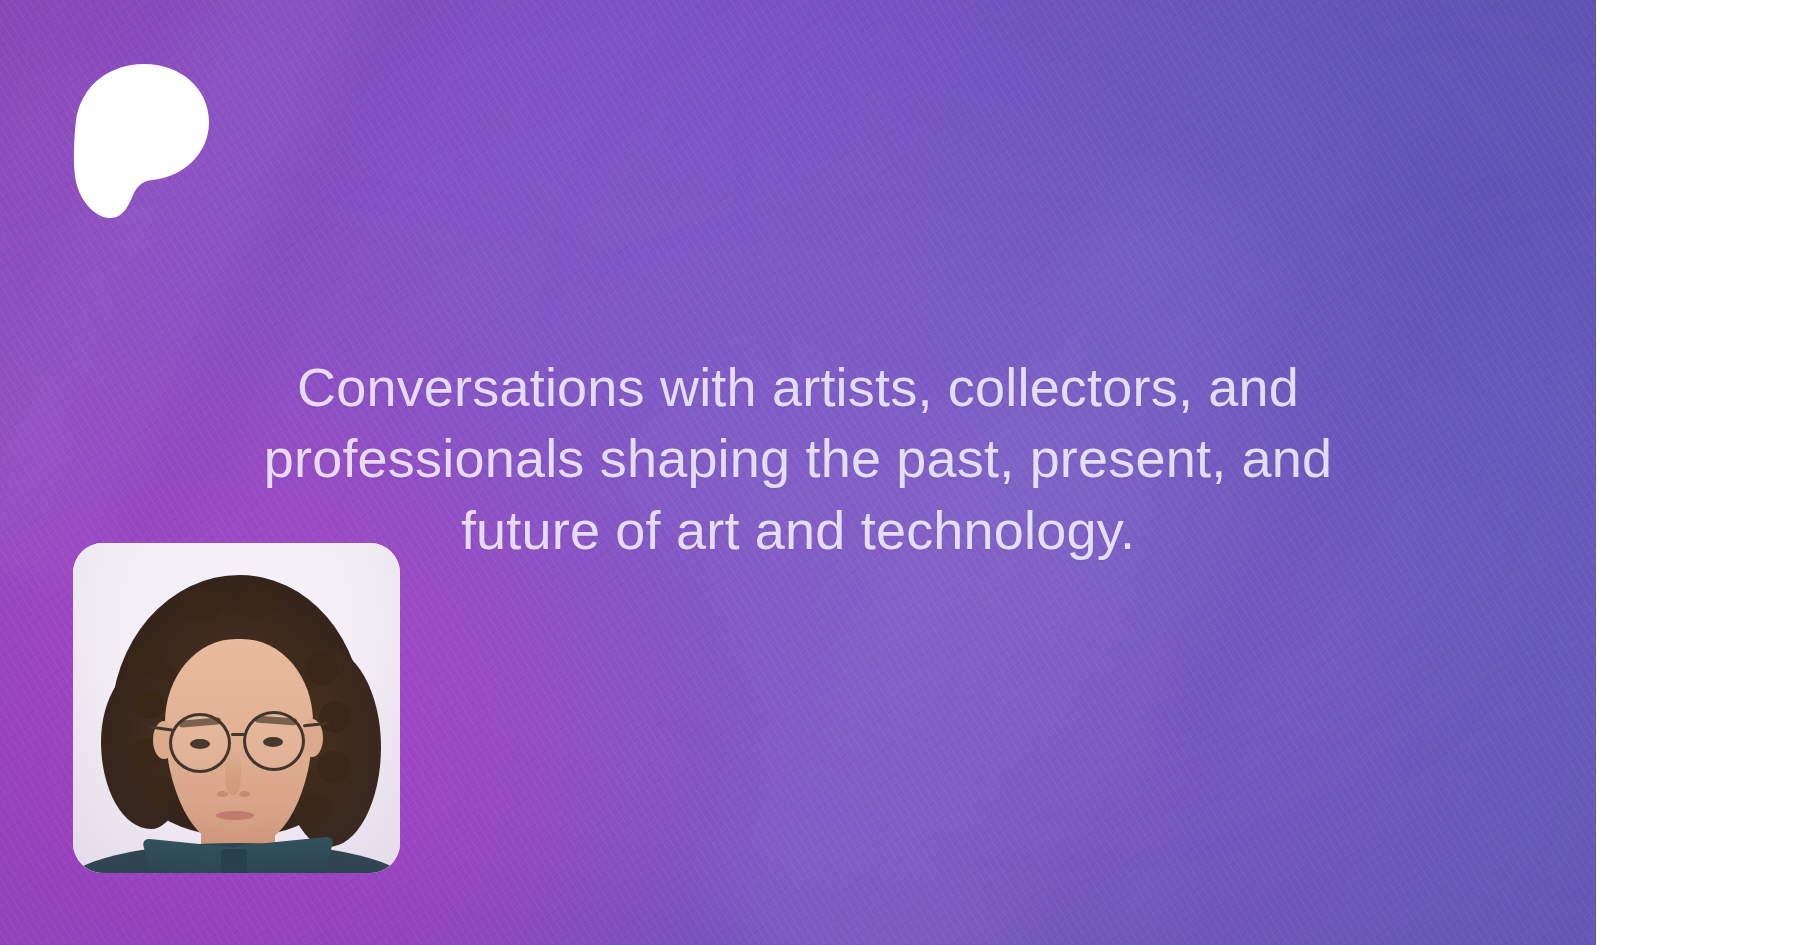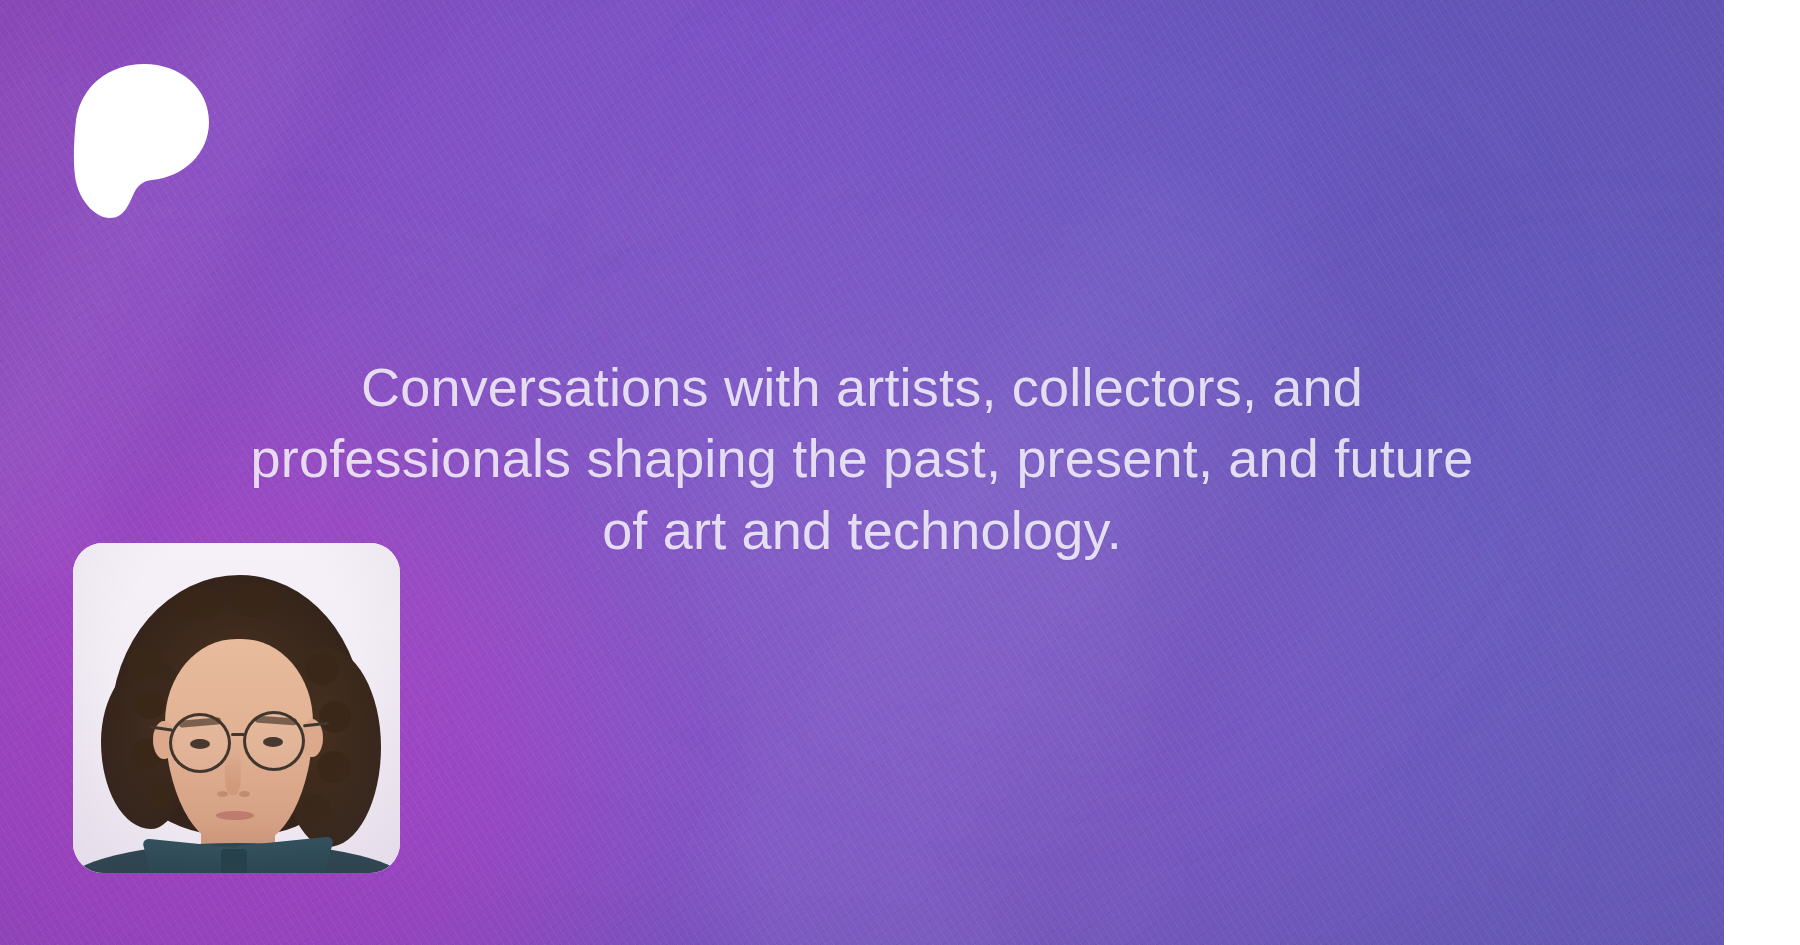--- a/index.html
+++ b/index.html
@@ -5,21 +5,21 @@
   * { margin:0; padding:0; box-sizing:border-box; }
   html, body {
     width:1800px; height:945px;
     overflow:hidden;
     font-family:"Liberation Sans", sans-serif;
   }
 
   
   #stage {
     position:relative;
-    width:1724px; height:945px;
+    width:1596px; height:945px;
     overflow:hidden;
     background:#7a52bf;
   }
 
   
   .bg-base {
     position:absolute; inset:0;
     background:
       linear-gradient(118deg,
         #8e4fba 0%,

